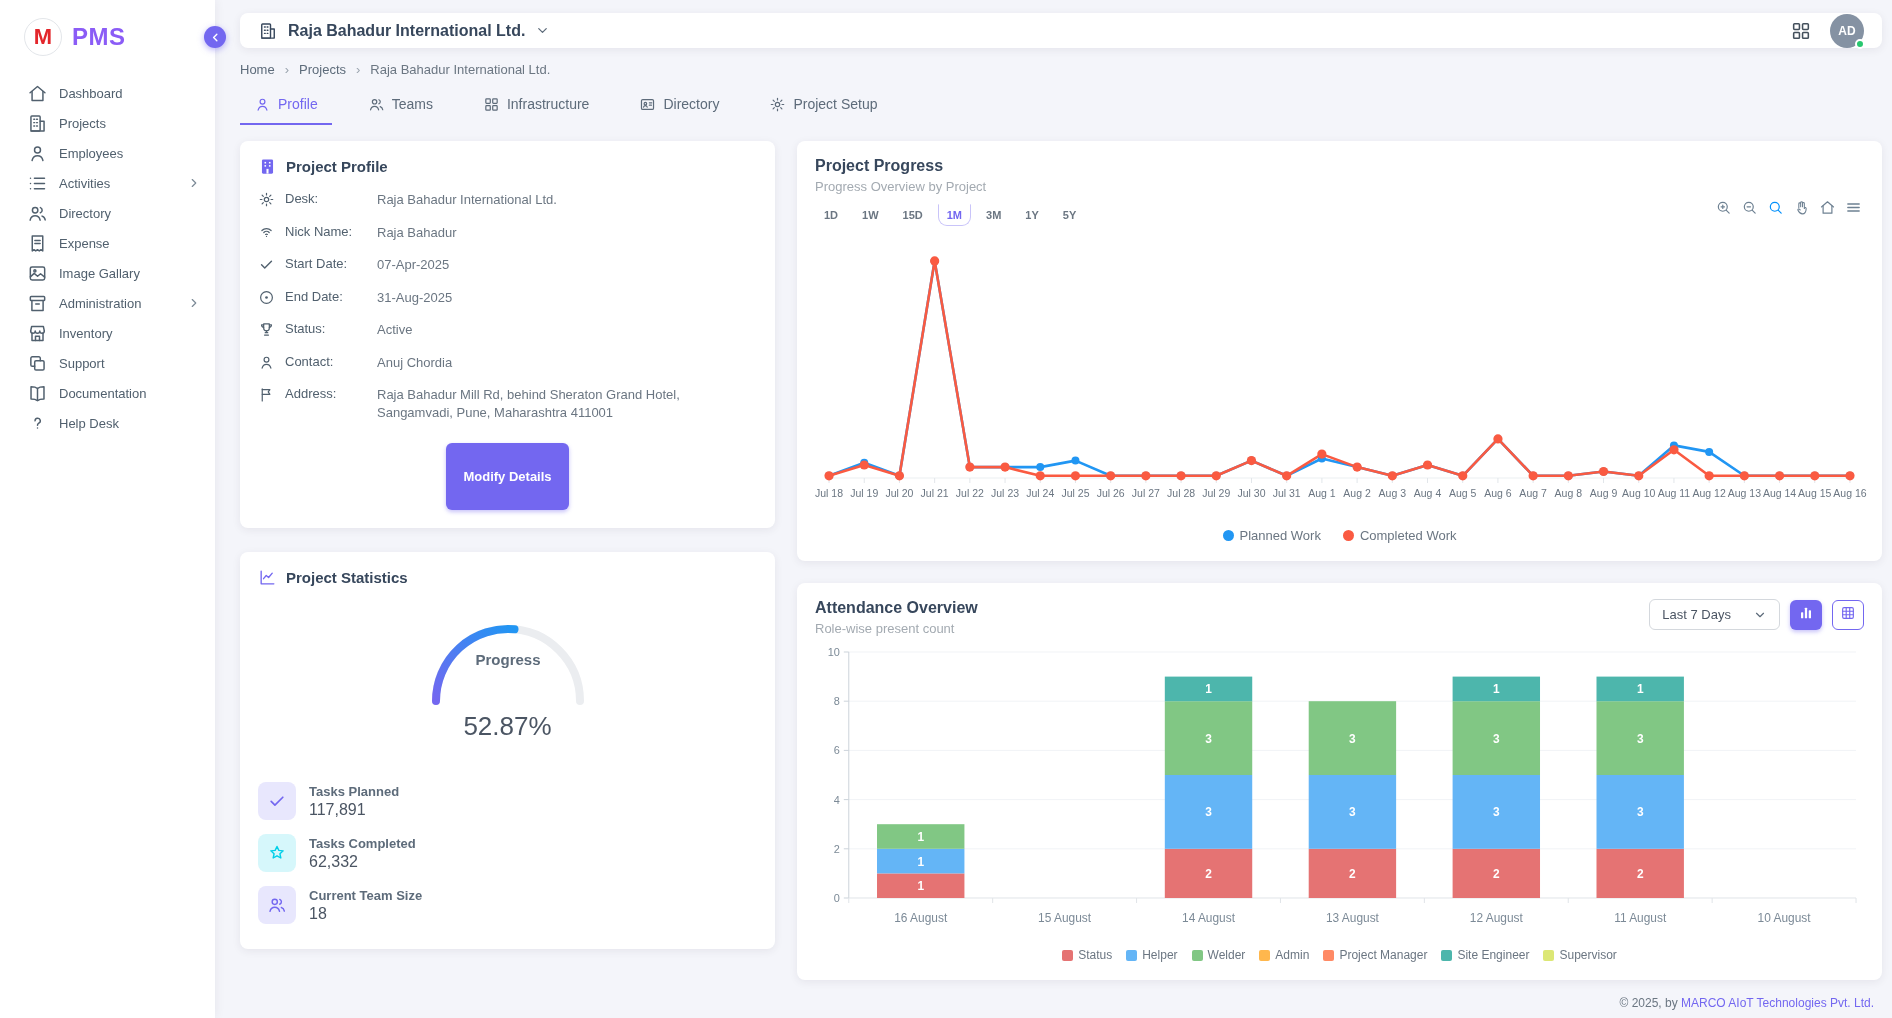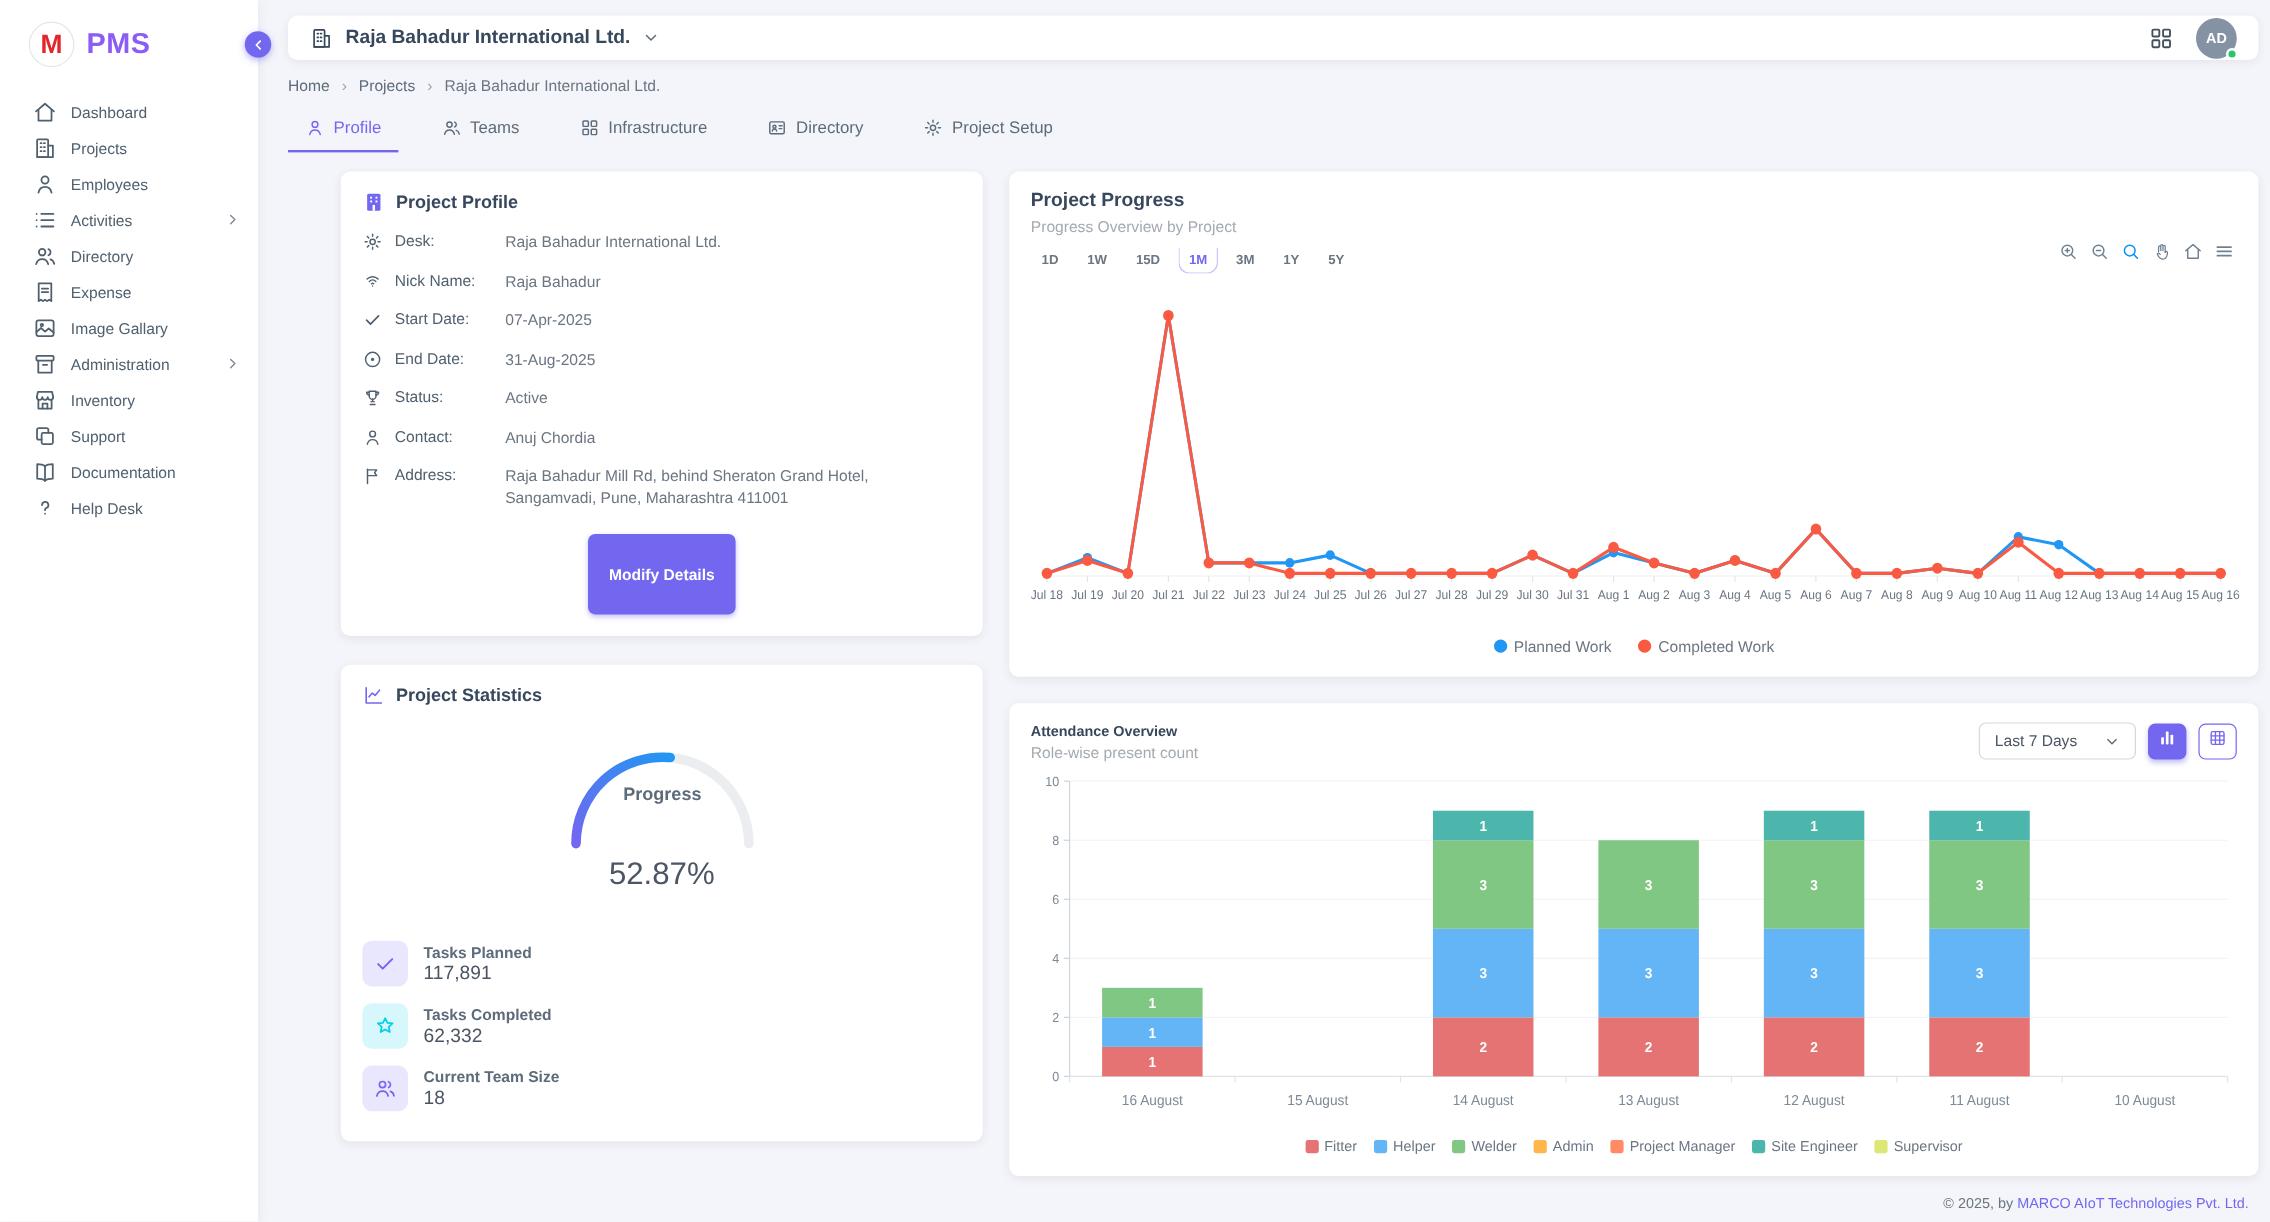--- a/index.html
+++ b/index.html
@@ -49,21 +49,21 @@
   .breadcrumb .bc-item { cursor:pointer; }
   .breadcrumb .bc-item.last { color:#6b7682; cursor:default; }
 
   .tabs { display:flex; margin-top:10px; }
   .tab { display:flex; align-items:flex-start; gap:7px; padding:9px 14px 10px 14px; margin-right:22px;
          font-size:14px; color:#5d6b7a; cursor:pointer; border-bottom:2px solid transparent; }
   .tab .icn { width:17px; height:17px; }
   .tab.active { color:#7367f0; border-bottom-color:#7367f0; }
 
   .content { display:flex; gap:22px; margin-top:16px; align-items:flex-start; }
-  .col-left { width:535px; flex:0 0 auto;margin-left:44px; }
+  .col-left { width:535px; flex:0 0 auto; }
   .col-right { flex:1 1 auto; min-width:0; }
 
   .card-pad { padding:16px 18px 18px 18px; }
   .card-title-row { display:flex; align-items:center; gap:9px; }
   .card-title-row .icn { width:19px; height:19px; color:#7367f0; }
   .card-title { font-size:15px; font-weight:600; color:#37475c; }
 
   
   .pf-fields { margin-top:6px; }
   .pf-row { display:flex; gap:10px; margin-top:15px; font-size:13px; }
@@ -703,21 +703,21 @@
             <span class="legend-item">
               <span class="legend-dot" style="background: rgb(250, 90, 65);"></span>
               <span>Completed Work</span>
             </span>
           </div>
       </div>
 
       <div class="card card-pad att-card">
         <div class="att-head">
           <div>
-            <div class="card-title" style="font-size:12px">Attendance Overview</div>
+            <div class="card-title" style="font-size:16px">Attendance Overview</div>
             <div class="card-sub">Role-wise present count</div>
           </div>
           <div class="att-controls">
             <div class="select-box">
               <span>Last 7 Days</span>
               <span class="chev" id="sel-chev">
                   <svg viewBox="0 0 24 24" fill="none" stroke="currentColor" stroke-width="2" stroke-linecap="round" stroke-linejoin="round">
                     <path d="M6 9l6 6 6-6"></path>
                   </svg>
                 </span>
@@ -805,21 +805,21 @@
               <rect x="786.7142857142858" y="61.2" width="88" height="73.8" fill="#81c784"></rect>
               <text x="830.7142857142858" y="102.6" text-anchor="middle" font-size="12" font-weight="bold" fill="#fff">3</text>
               <rect x="786.7142857142858" y="36.6" width="88" height="24.6" fill="#4db6ac"></rect>
               <text x="830.7142857142858" y="53.4" text-anchor="middle" font-size="12" font-weight="bold" fill="#fff">1</text>
               <text x="830.7142857142858" y="282" text-anchor="middle" font-size="12" fill="#7c8a97">11 August</text>
               <text x="975.5714285714286" y="282" text-anchor="middle" font-size="12" fill="#7c8a97">10 August</text>
             </svg></div>
         <div class="legend-row small" id="bar-legend">
             <span class="legend-item small">
               <span class="legend-sq" style="background: rgb(229, 115, 115);"></span>
-              <span>Fitter</span>
+              <span>Status</span>
             </span>
             <span class="legend-item small">
               <span class="legend-sq" style="background: rgb(100, 181, 246);"></span>
               <span>Helper</span>
             </span>
             <span class="legend-item small">
               <span class="legend-sq" style="background: rgb(129, 199, 132);"></span>
               <span>Welder</span>
             </span>
             <span class="legend-item small">

